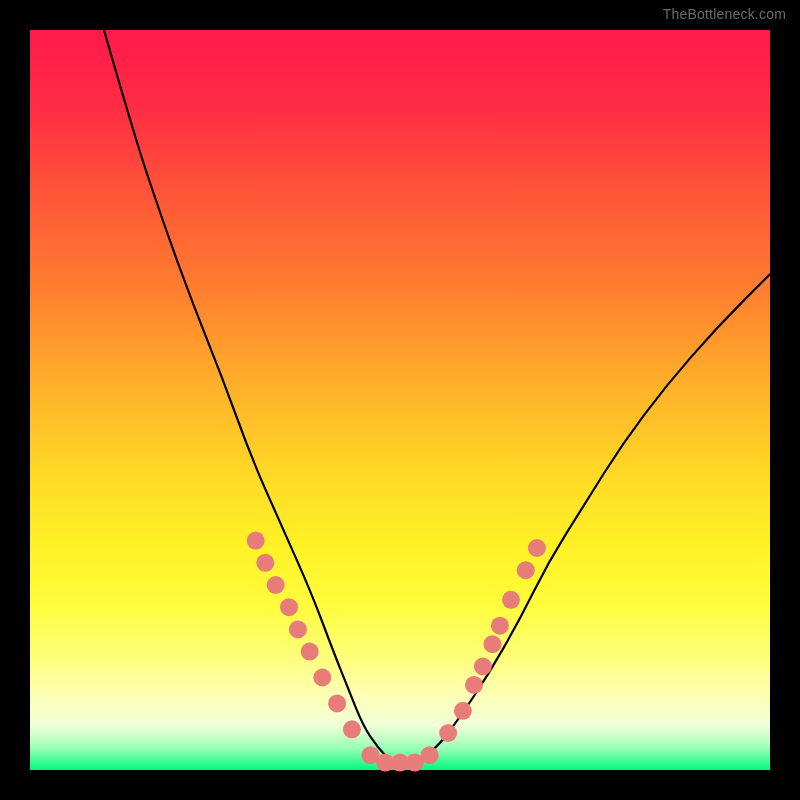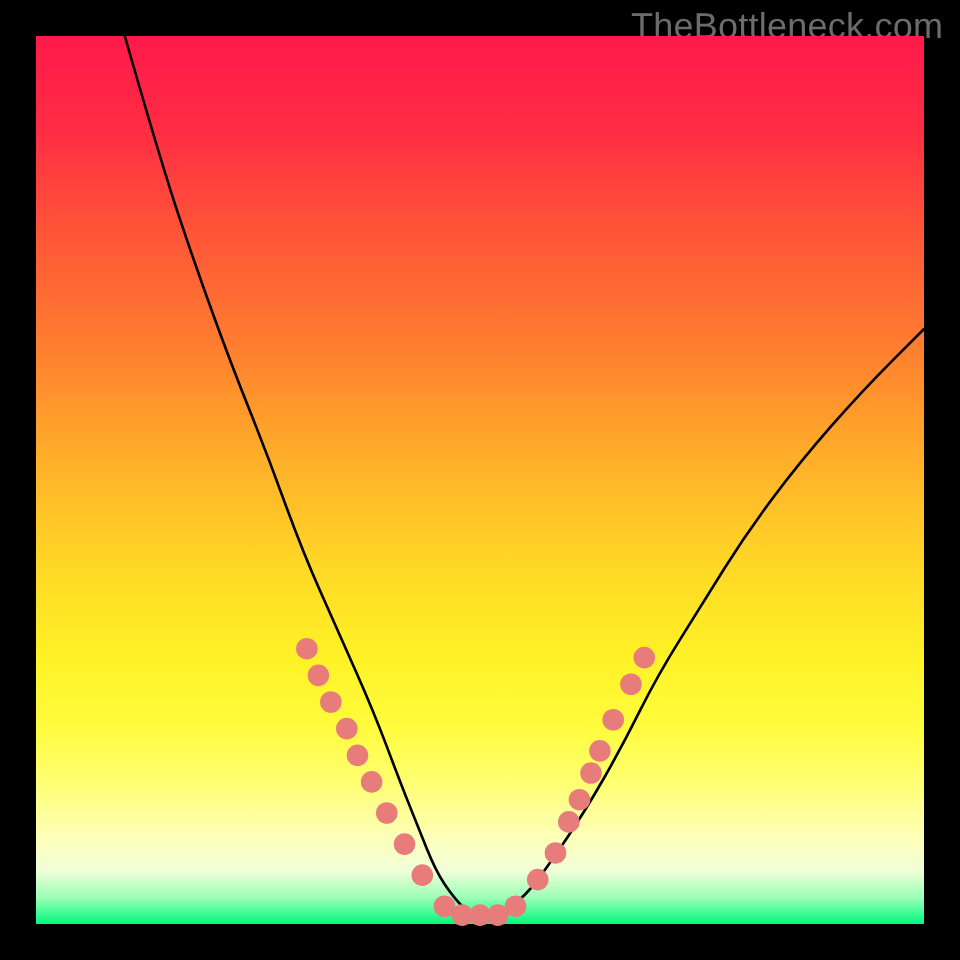--- a/index.html
+++ b/index.html
@@ -40,21 +40,21 @@
       #f0ffd8 94%,
       #9cffb8 97%,
       #00f97e 100%
     );
   }
   .watermark {
     position: absolute;
     top: 6px;
     right: 14px;
     color: #6c6c6c;
-    font-size: 30px;
+    font-size: 14px;
     font-weight: 500;
     letter-spacing: 0.2px;
     user-select: none;
   }
   svg.curve {
     position: absolute;
     left: 0;
     top: 0;
     width: 740px;
     height: 740px;

